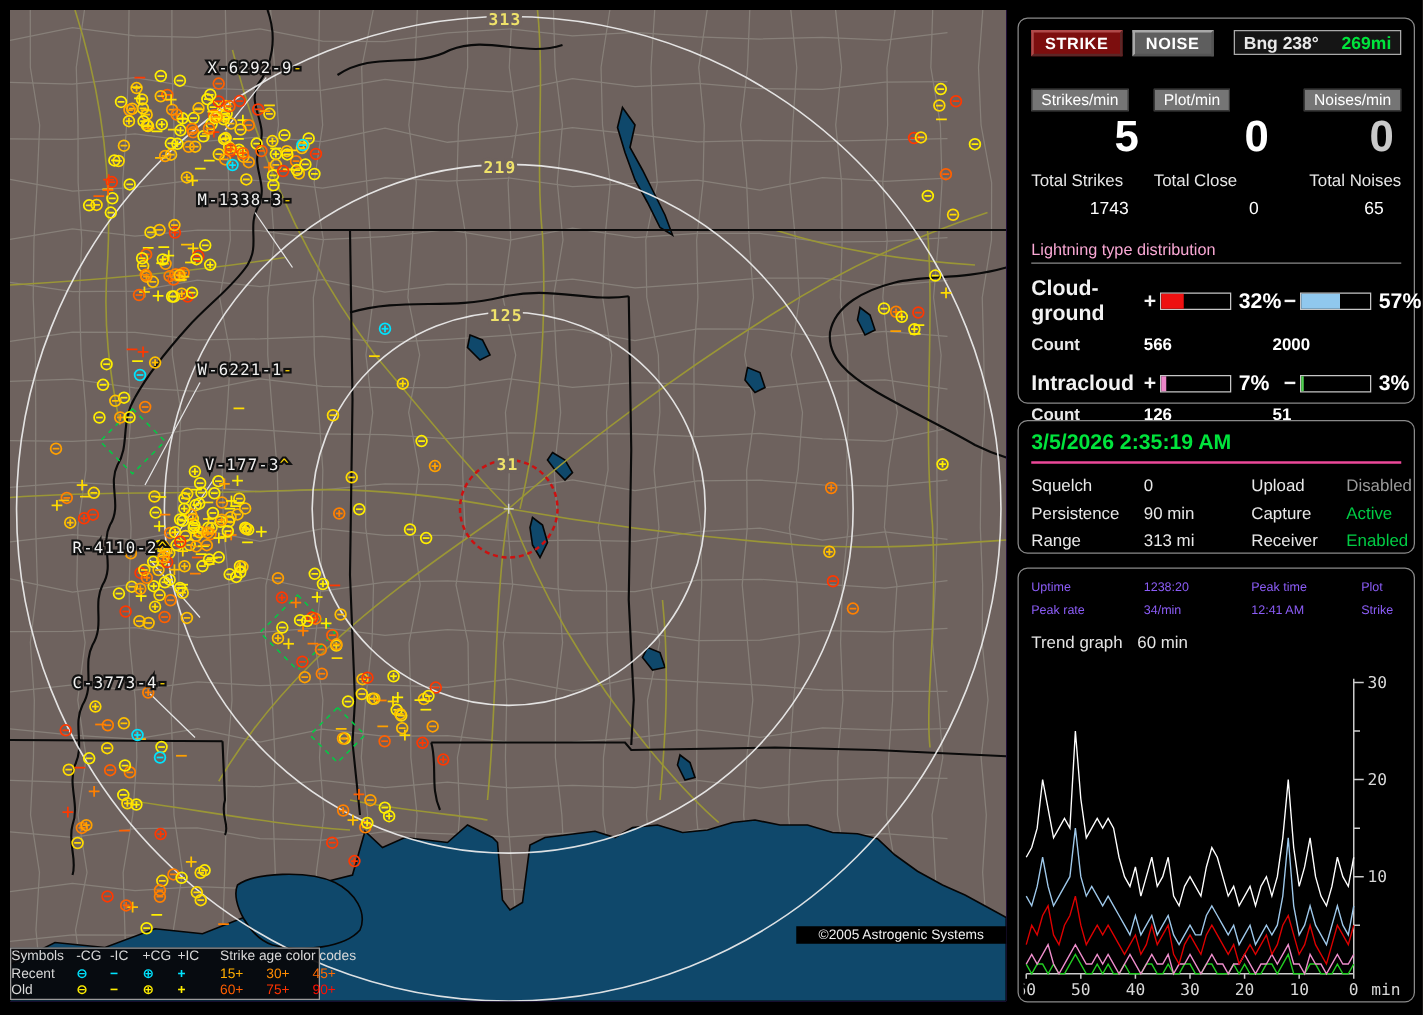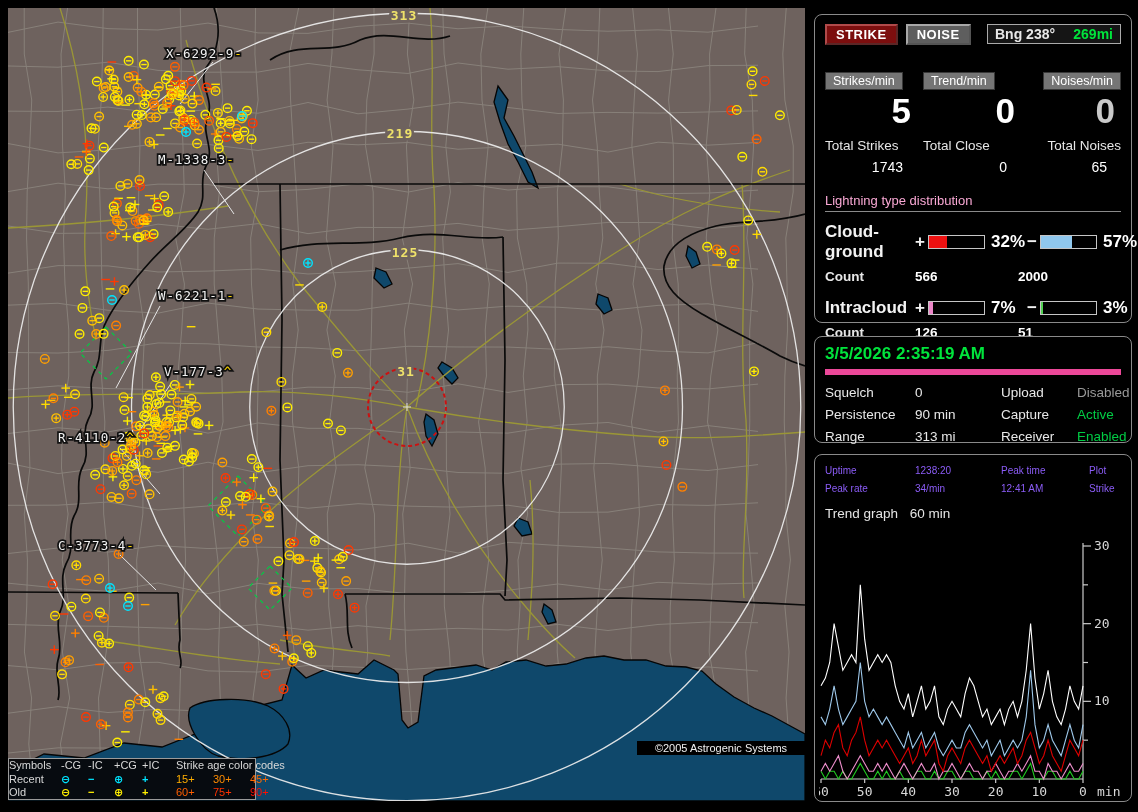--- a/index.html
+++ b/index.html
@@ -39,21 +39,21 @@
   .dist-title{margin-top:18px;font-size:13px;color:#f9a8d4;border-bottom:1px solid #8a8a8a;padding-bottom:3px;}
   .drow{display:grid;grid-template-columns:90px 13px 57px 42px 13px 57px 38px;align-items:center;margin-top:10px;font-size:17px;}
   .drow .lbl{font-weight:bold;color:#f2f2f2;}
   .drow .sign{font-weight:bold;color:#f2f2f2;}
   .dbar{height:12px;border:1px solid #c6c6c6;background:#000;}
   .dbar .fill{height:100%;width:0;}
   .pct{font-weight:bold;color:#fff;padding-left:6px;}
   .crow{display:grid;grid-template-columns:90px 103px 110px;margin-top:7px;font-size:13.5px;}
   .crow .lbl{font-weight:bold;color:#e8e8e8;}
   .crow .val{font-weight:bold;color:#fff;}
-  #datetime{font-size:17px;font-weight:bold;color:#00e43c;border-bottom:6px solid #ec4899;padding-bottom:5px;}
+  #datetime{font-size:17px;font-weight:bold;color:#00e43c;border-bottom:2px solid #ec4899;padding-bottom:5px;}
   .sgrid{display:grid;grid-template-columns:90px 86px 76px auto;row-gap:7px;margin-top:10px;font-size:13.5px;}
   .sv[data-state="dim"]{color:#9a9a9a;}
   .sv[data-state="green"]{color:#00cc44;}
   .igrid{display:grid;grid-template-columns:90px 86px 88px auto;row-gap:7px;margin-top:3px;font-size:10px;color:#8b5cf6;}
   .trendrow{margin-top:12px;font-size:13.5px;color:#e4e4e4;}
   .trendrow .tv{margin-left:8px;}
   #trendsvg{position:absolute;left:4px;top:84px;}
   svg text{font-family:"DejaVu Sans Mono","Liberation Mono",monospace;}
 </style>
 </head>
@@ -2034,21 +2034,21 @@
     <span class="pbtn strike">STRIKE</span>
     <span class="pbtn noise">NOISE</span>
     <span class="bngbox">
       <span>Bng 238°</span>
       <span class="bng-val">269mi</span>
     </span>
   </div>
 
   <div class="cgrid">
     <div><span class="chip">Strikes/min</span></div>
-    <div><span class="chip">Trend/min</span></div>
+    <div><span class="chip">Plot/min</span></div>
     <div style="justify-self:end"><span class="chip">Noises/min</span></div>
     <div class="bignum">5</div>
     <div class="bignum">0</div>
     <div class="bignum dim">0</div>
     <div class="tlabel">Total Strikes</div>
     <div class="tlabel">Total Close</div>
     <div class="tlabel" style="justify-self:end">Total Noises</div>
     <div class="tval">1743</div>
     <div class="tval">0</div>
     <div class="tval">65</div>

